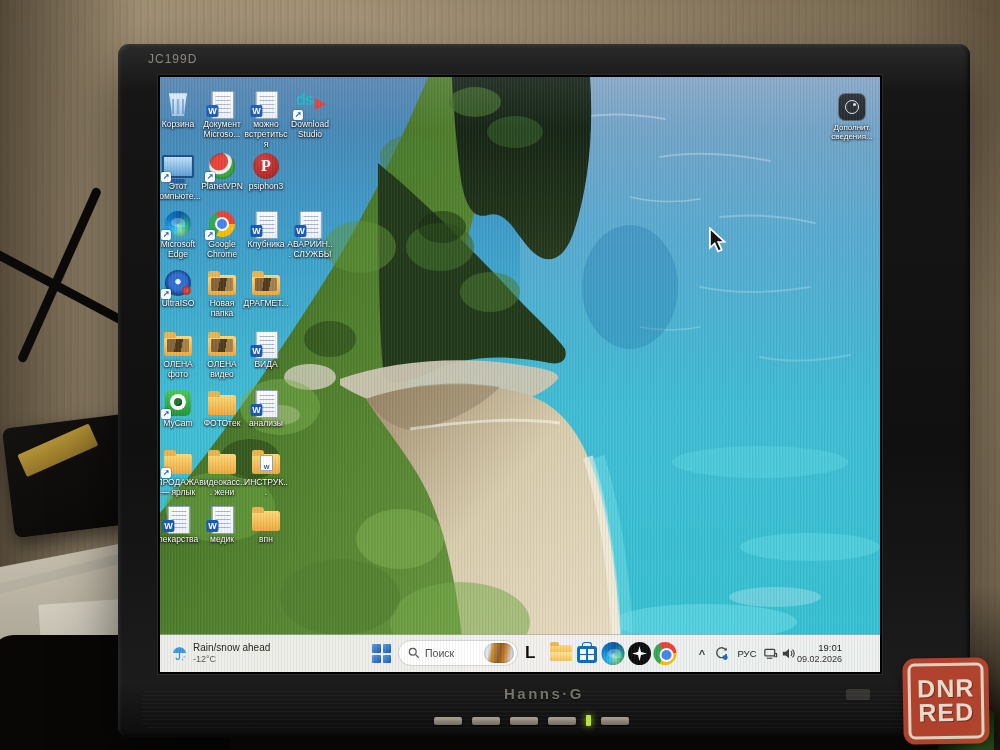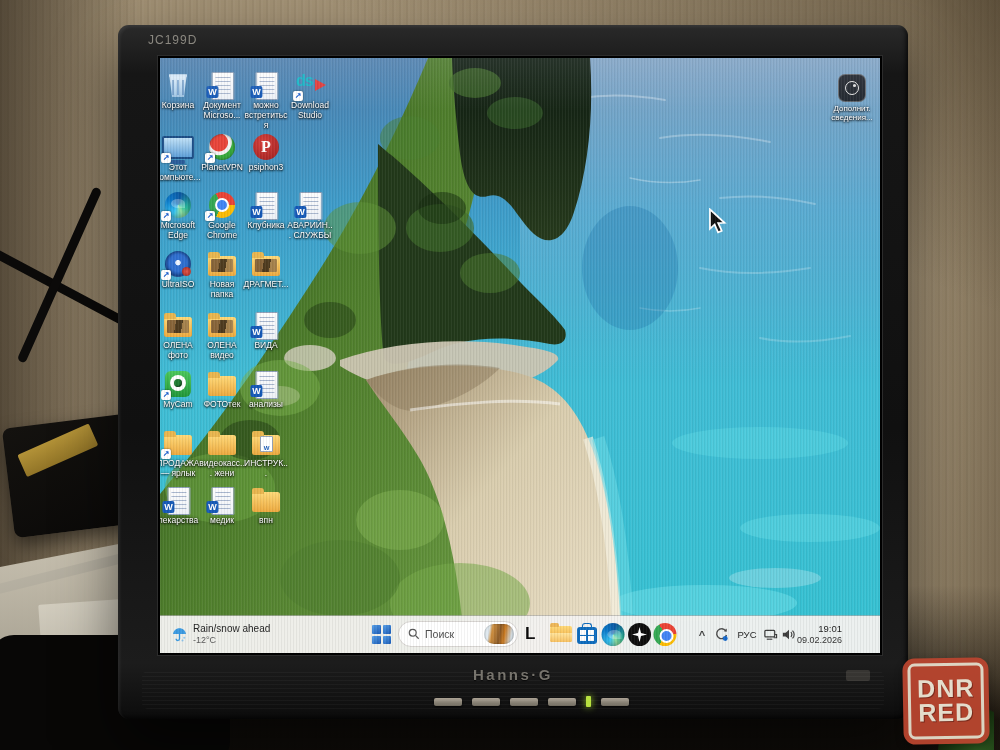--- a/index.html
+++ b/index.html
@@ -18,21 +18,21 @@
   .cable1{left:-25px;top:295px;width:215px;height:9px;background:#0b0a09;border-radius:5px;transform:rotate(28deg);}
   .cable2{left:55px;top:180px;width:9px;height:190px;background:#0c0b0a;border-radius:5px;transform:rotate(24deg);}
   .cable3{left:-10px;top:555px;width:250px;height:10px;background:#0a0908;border-radius:6px;transform:rotate(-14deg);}
   .adapter{left:8px;top:420px;width:140px;height:110px;background:linear-gradient(160deg,#14120f,#0a0908);border-radius:8px;transform:rotate(-7deg);box-shadow:0 8px 18px rgba(0,0,0,.5);}
   .adapter-label{position:absolute;left:14px;top:16px;width:78px;height:24px;background:linear-gradient(#cfa93f,#a8862c);border-radius:2px;transform:rotate(-17deg);opacity:.85;}
   .papers{left:-8px;top:552px;width:180px;height:88px;background:linear-gradient(#ccc6b6,#b7b1a1);transform:rotate(-11deg);border-radius:2px;opacity:.9;}
   .papers2{left:40px;top:598px;width:195px;height:58px;background:linear-gradient(#d6d1c3,#c2bdaf);transform:rotate(-4deg);border-radius:2px;opacity:.85;}
   .darkblob{left:-10px;top:635px;width:240px;height:130px;background:#080706;border-radius:24px;}
   .plant{left:938px;top:708px;width:56px;height:46px;background:radial-gradient(ellipse at 70% 100%, #2f5e22, #17300f 70%, transparent 72%);}
   
-  .monitor{position:absolute;left:118px;top:25px;width:790px;height:694px;border-radius:11px;
+  .monitor{position:absolute;left:118px;top:44px;width:852px;height:694px;border-radius:11px;
     background:linear-gradient(180deg,#2a2a2a,#161616 7%,#101010 58%,#1c1c1c 92%,#0c0c0c);
     box-shadow:0 28px 60px rgba(0,0,0,.55), inset 2px 2px 3px rgba(255,255,255,.08), inset -2px -2px 4px rgba(0,0,0,.7);}
   .monitor::after{content:"";position:absolute;left:24px;right:24px;bottom:10px;height:38px;border-radius:6px;pointer-events:none;
     background:repeating-linear-gradient(0deg, rgba(255,255,255,.035) 0 1px, transparent 1px 4px);}
   .m-model{position:absolute;left:30px;top:8px;font-size:12px;color:#8b8880;letter-spacing:1px;}
   .m-logo{position:absolute;left:0;right:0;top:641px;text-align:center;font-size:15px;font-weight:bold;letter-spacing:2.5px;color:#76736c;text-shadow:0 1px 1px #000;}
   .m-btnrow{position:absolute;left:316px;top:671px;display:flex;align-items:center;gap:10px;}
   .m-btn{width:28px;height:8px;background:linear-gradient(#aba294,#6e695d);border-radius:2px;box-shadow:0 1px 2px rgba(0,0,0,.7);}
   .m-led{width:5px;height:11px;background:#b8e23e;border-radius:1px;box-shadow:0 0 7px #9ed02c;}
   .m-sticker{position:absolute;left:728px;top:645px;width:24px;height:11px;background:#3e3c38;border-radius:2px;opacity:.8;}

